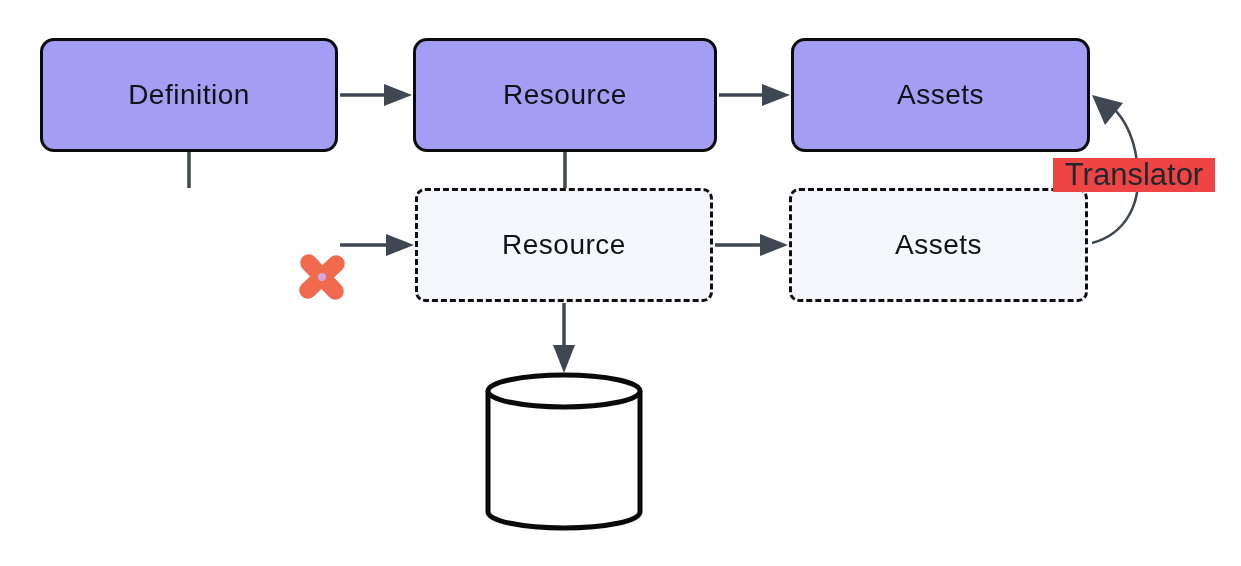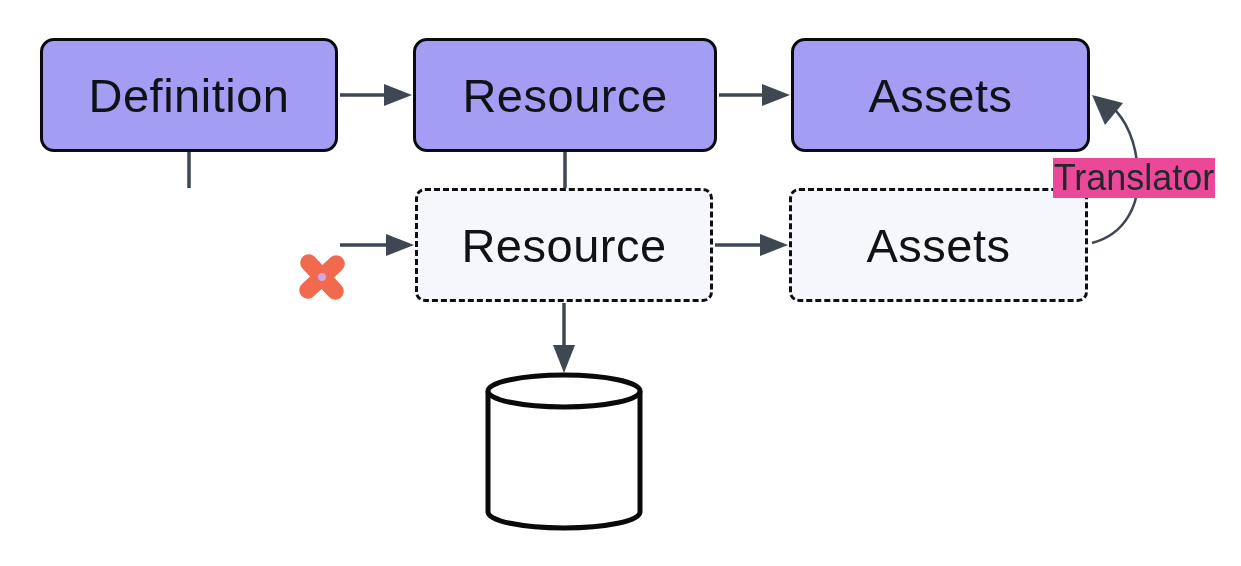--- a/index.html
+++ b/index.html
@@ -11,21 +11,21 @@
     font-family: "Liberation Sans", "DejaVu Sans", sans-serif;
     overflow: hidden;
   }
   .node {
     position: absolute;
     box-sizing: border-box;
     display: flex;
     align-items: center;
     justify-content: center;
     border-radius: 14px;
-    font-size: 47px;
+    font-size: 28px;
     color: #111216;
     letter-spacing: 0.5px;
     z-index: 2;
   }
   .node.solid {
     background: #a39df3;
     border: 3.5px solid #0b0b0e;
   }
   .node.dashed {
     background: #f6f6fd;
@@ -44,23 +44,23 @@
     left: 0; top: 0;
     width: 1241px; height: 566px;
     z-index: 1;
   }
   #translator-label {
     position: absolute;
     left: 1053px;
     top: 158px;
     width: 162px;
     text-align: center;
-    font-size: 36px;
+    font-size: 31px;
     color: #23272e;
-    background: #ec4899;
+    background: #ef4444;
     z-index: 3;
     line-height: 1.1;
   }
   #component-icon {
     position: absolute;
     left: 299px;
     top: 252px;
     width: 46px;
     height: 50px;
     z-index: 4;

